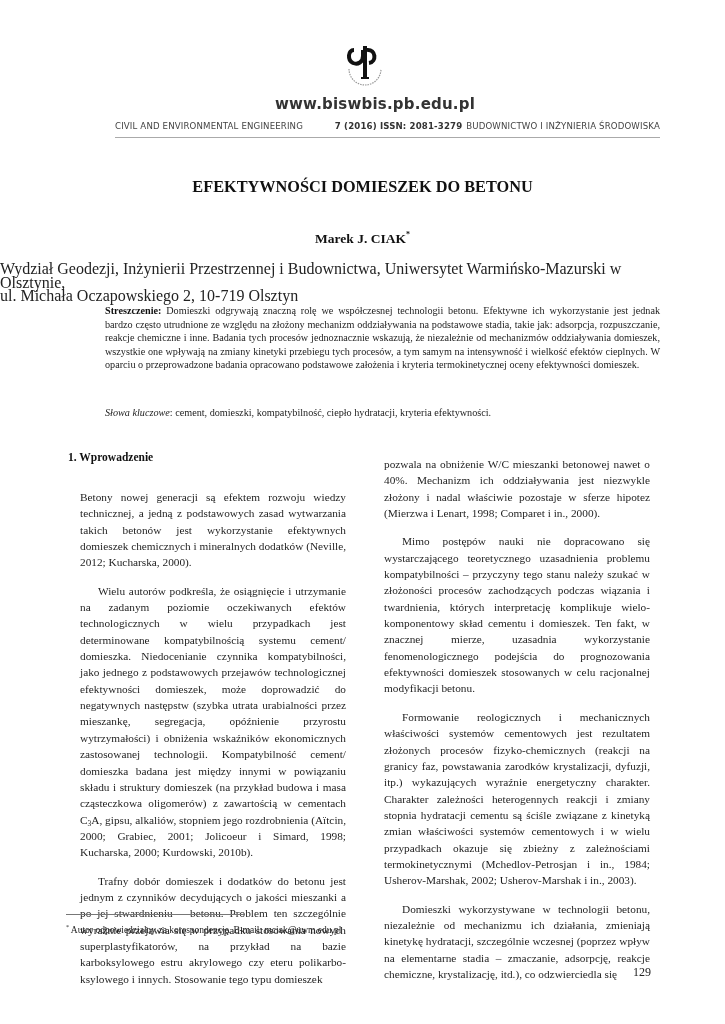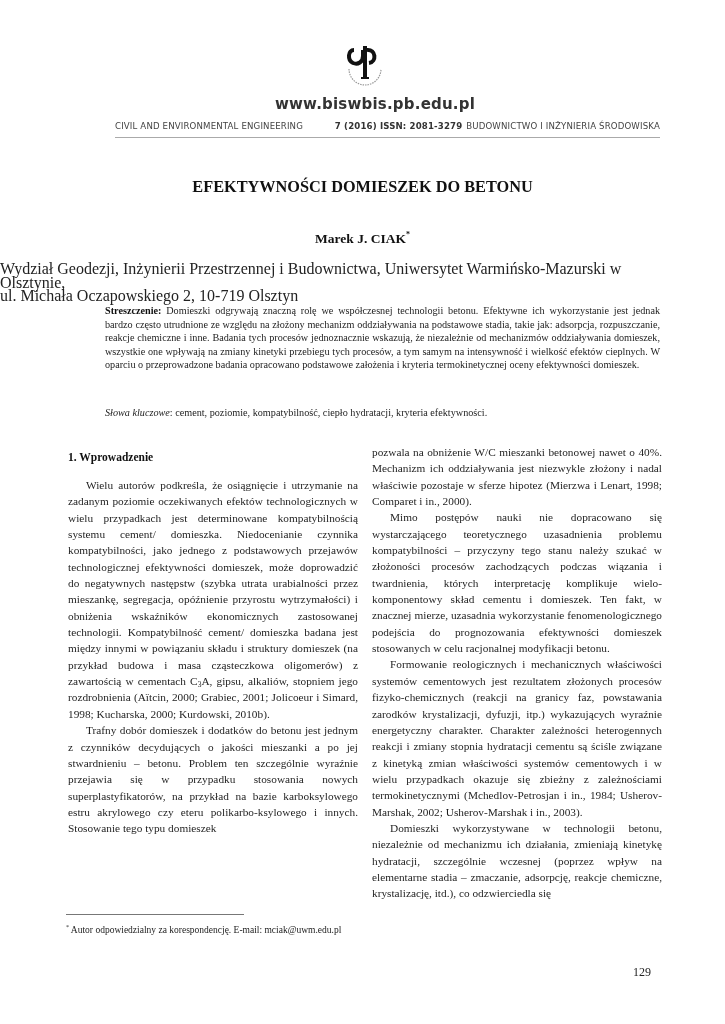--- a/index.html
+++ b/index.html
@@ -11,21 +11,21 @@
   .journal .mid { font-weight:bold; color:#333;margin-left:28px; }
   .rule { left:115px; top:137px; width:545px; height:1px; background:#aaa; }
   .title { left:0; width:725px; top:177px; text-align:center; font-weight:bold; font-size:16.3px; line-height:19px; color:#111; }
   .author { left:0; width:725px; top:230px; text-align:center; font-weight:bold; font-size:13.5px; color:#111; }
   .author sup { font-size:8px; }
   .affil { left:0; width:682px; top:262px; font-size:16px; line-height:13.5px; color:#222; }
   .abstract { left:105px; top:304px; width:555px; font-size:10.2px; line-height:13.5px; text-align:justify; color:#222; }
   .abstract b { color:#111; }
   .keywords { left:105px; top:406px; width:555px; font-size:10.2px; line-height:13.5px; color:#222; }
   .col { font-size:11.3px; line-height:16.35px; text-align:justify; color:#1e1e1e; }
-  .col p { margin:0; }
+  .col p { margin:12px; }
   .col p.ind { text-indent:18px; }
   .lcol { left:68px; top:477px; width:290px; }
   .rcol { left:372px; top:444px; width:290px; }
   .heading { left:68px; top:451px; font-weight:bold; font-size:11.5px; color:#111; }
   .fnrule { left:66px; top:914px; width:178px; height:1px; background:#777; }
   .footnote { left:66px; top:924px; font-size:9.5px; color:#222; }
   .footnote sup { font-size:6px; }
   .pagenum { left:625px; top:965px; font-size:12px; color:#222;margin-left:8px; }
   sub { font-size:7.5px; vertical-align:-2px; line-height:0; }
 </style>
@@ -57,26 +57,27 @@
 </div>
 <div class="abs affil">
   <div>Wydział Geodezji, Inżynierii Przestrzennej i Budownictwa, Uniwersytet Warmińsko-Mazurski w Olsztynie,</div>
   <div>ul. Michała Oczapowskiego 2, 10-719 Olsztyn</div>
 </div>
 
 <div class="abs abstract">
   <b>Streszczenie:</b><span> Domieszki odgrywają znaczną rolę we współczesnej technologii betonu. Efektywne ich wykorzystanie jest jednak bardzo często utrudnione ze względu na złożony mechanizm oddziaływania na podstawowe stadia, takie jak: adsorpcja, rozpuszczanie, reakcje chemiczne i inne. Badania tych procesów jednoznacznie wskazują, że niezależnie od mechanizmów oddziaływania domieszek, wszystkie one wpływają na zmiany kinetyki przebiegu tych procesów, a tym samym na intensywność i wielkość efektów cieplnych. W oparciu o przeprowadzone badania opracowano podstawowe założenia i kryteria termokinetycznej oceny efektywności domieszek.</span>
 </div>
 <div class="abs keywords">
-  <i>Słowa kluczowe</i><span>: cement, poziomie, kompatybilność, ciepło hydratacji, kryteria efektywności.</span>
+  <i>Słowa kluczowe</i><span>: cement, domieszki, kompatybilność, ciepło hydratacji, kryteria efektywności.</span>
 </div>
 
 <div class="abs heading">1.  Wprowadzenie</div>
 
 <div class="abs col lcol">
+  <p>Betony nowej generacji są efektem rozwoju wiedzy technicznej, a jedną z podstawowych zasad wytwarzania takich betonów jest wykorzystanie efektywnych domieszek chemicznych i mineralnych dodatków (Neville, 2012; Kucharska, 2000).</p>
   <p class="ind"><span>Wielu autorów podkreśla, że osiągnięcie i utrzymanie na zadanym poziomie oczekiwanych efektów technologicznych w wielu przypadkach jest determinowane kompatybilnością systemu cement/ domieszka. Niedocenianie czynnika kompatybilności, jako jednego z podstawowych przejawów technologicznej efektywności domieszek, może doprowadzić do negatywnych następstw (szybka utrata urabialności przez mieszankę, segregacja, opóźnienie przyrostu wytrzymałości) i obniżenia wskaźników ekonomicznych zastosowanej technologii. Kompatybilność cement/ domieszka badana jest między innymi w powiązaniu składu i struktury domieszek (na przykład budowa i masa cząsteczkowa oligomerów) z zawartością w cementach</span> <span><span>C</span><sub>3</sub></span><span>A, gipsu, alkaliów, stopniem jego rozdrobnienia (Aïtcin, 2000; Grabiec, 2001; Jolicoeur i Simard, 1998; Kucharska, 2000; Kurdowski, 2010b).</span></p>
   <p class="ind">Trafny dobór domieszek i dodatków do betonu jest jednym z czynników decydujących o jakości mieszanki a po jej stwardnieniu – betonu. Problem ten szczególnie wyraźnie przejawia się w przypadku stosowania nowych superplastyfikatorów, na przykład na bazie karboksylowego estru akrylowego czy eteru polikarbo-ksylowego i innych. Stosowanie tego typu domieszek</p>
 </div>
 
 <div class="abs col rcol">
   <p>pozwala na obniżenie W/C mieszanki betonowej nawet o 40%. Mechanizm ich oddziaływania jest niezwykle złożony i nadal właściwie pozostaje w sferze hipotez (Mierzwa i Lenart, 1998; Comparet i in., 2000).</p>
   <p class="ind">Mimo postępów nauki nie dopracowano się wystarczającego teoretycznego uzasadnienia problemu kompatybilności – przyczyny tego stanu należy szukać w złożoności procesów zachodzących podczas wiązania i twardnienia, których interpretację komplikuje wielo-komponentowy skład cementu i domieszek. Ten fakt, w znacznej mierze, uzasadnia wykorzystanie fenomenologicznego podejścia do prognozowania efektywności domieszek stosowanych w celu racjonalnej modyfikacji betonu.</p>
   <p class="ind">Formowanie reologicznych i mechanicznych właściwości systemów cementowych jest rezultatem złożonych procesów fizyko-chemicznych (reakcji na granicy faz, powstawania zarodków krystalizacji, dyfuzji, itp.) wykazujących wyraźnie energetyczny charakter. Charakter zależności heterogennych reakcji i zmiany stopnia hydratacji cementu są ściśle związane z kinetyką zmian właściwości systemów cementowych i w wielu przypadkach okazuje się zbieżny z zależnościami termokinetycznymi (Mchedlov-Petrosjan i in., 1984; Usherov-Marshak, 2002; Usherov-Marshak i in., 2003).</p>
   <p class="ind">Domieszki wykorzystywane w technologii betonu, niezależnie od mechanizmu ich działania, zmieniają kinetykę hydratacji, szczególnie wczesnej (poprzez wpływ na elementarne stadia – zmaczanie, adsorpcję, reakcje chemiczne, krystalizację, itd.), co odzwierciedla się</p>
 </div>

